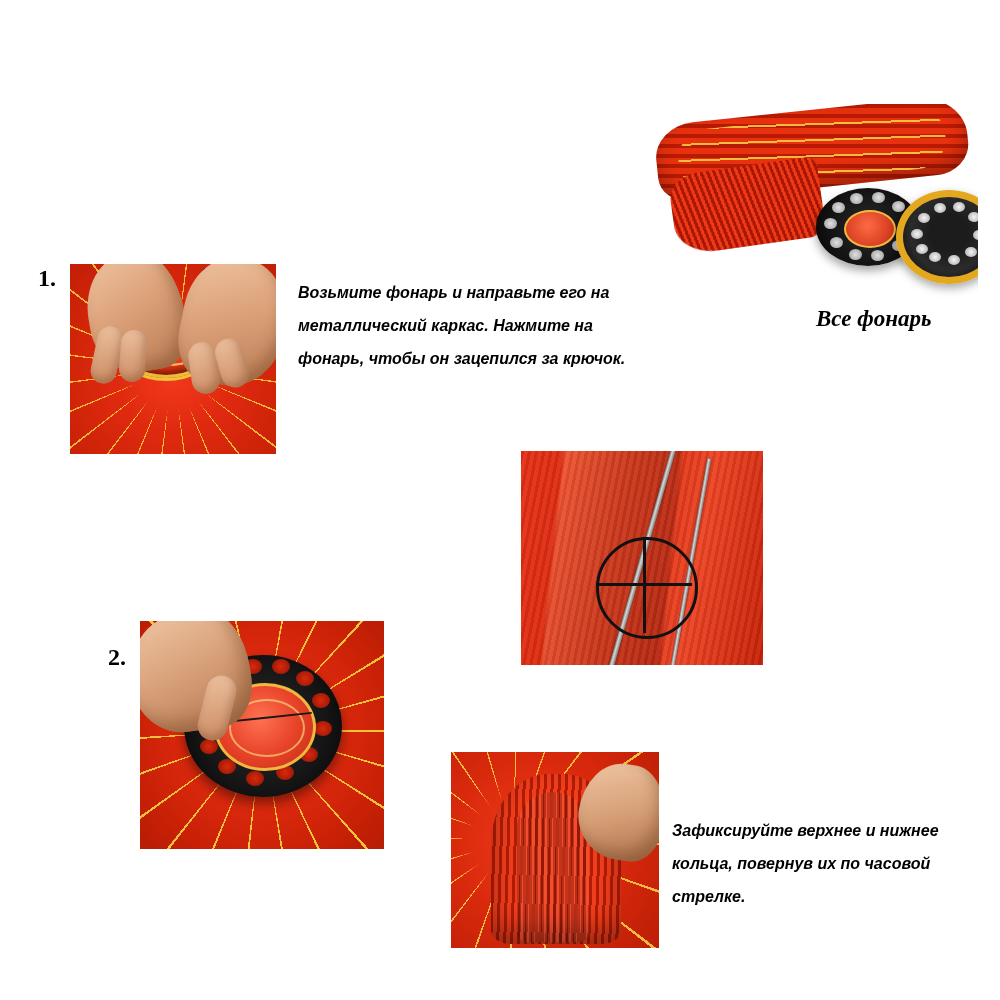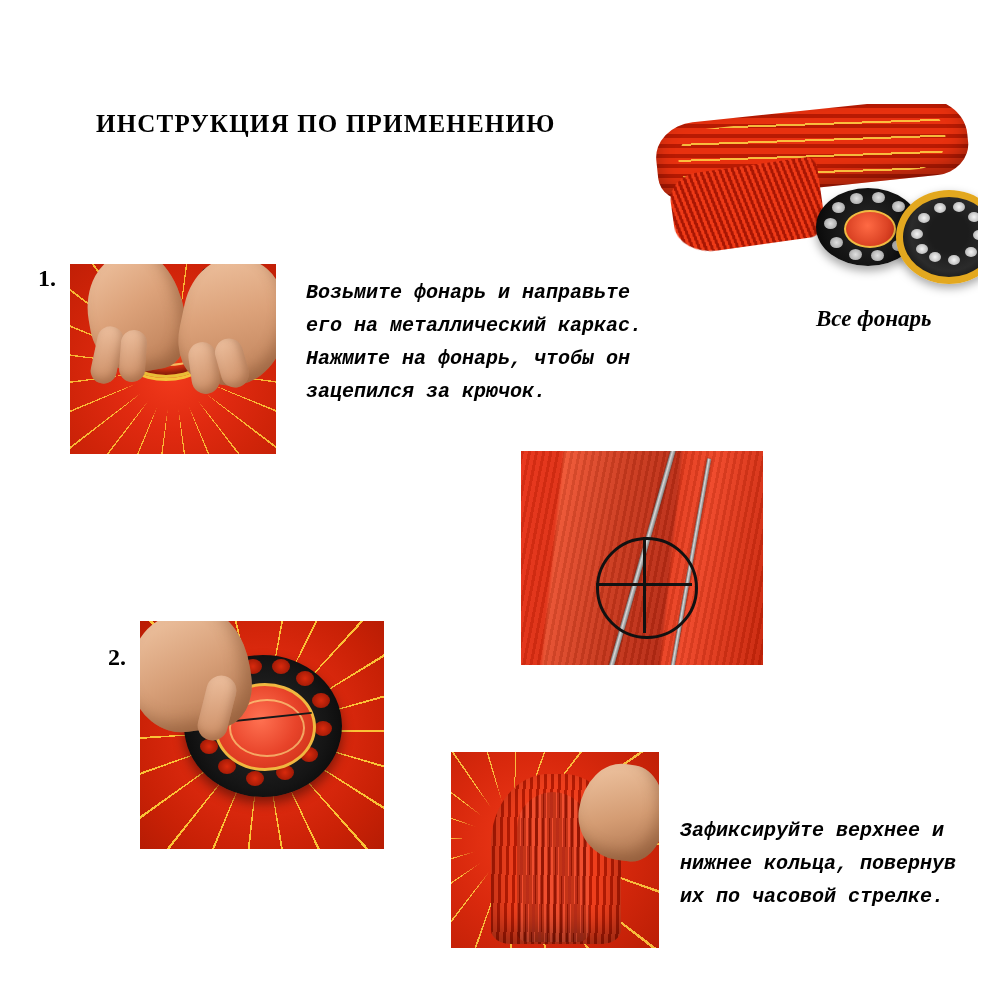--- a/index.html
+++ b/index.html
@@ -25,27 +25,26 @@
     font-size: 25px;
     font-weight: bold;
     letter-spacing: 1.2px;
     color: #000000;
     white-space: nowrap;
   }
 
   
   .body-text {
     position: absolute;
-    font-family: Liberation Mono, monospace;
+    font-family: Liberation Sans, sans-serif;
     font-style: italic;
     font-weight: bold;
-    font-size: 20px;
+    font-size: 16px;
     line-height: 33px;
     color: #000000;
-    margin-left: 8px;
   }
   .step-num {
     position: absolute;
     font-family: "Liberation Serif", serif;
     font-weight: bold;
     font-size: 24px;
     color: #000000;
   }
   .caption {
     position: absolute;
@@ -264,21 +263,20 @@
   #photo5 .ring-gold .hole {
     position:absolute; width: 12px; height: 10px; border-radius:50%;
     background: radial-gradient(circle,#f4f4f4,#a5a5a5);
   }
 </style>
 </head>
 <body>
 
 <div id="page">
 
-  <div class="title">ИНСТРУКЦИЯ ПО ПРИМЕНЕНИЮ</div>
 
   <div class="photo" id="photo5">
     <div class="lantern-folded"></div>
     <div class="tassel"></div>
     <div class="frame-black">
       <div class="core"></div>
       <div class="hole" style="left:8px;  top:30px;"></div>
       <div class="hole" style="left:16px; top:14px;"></div>
       <div class="hole" style="left:34px; top:5px;"></div>
       <div class="hole" style="left:56px; top:4px;"></div>

